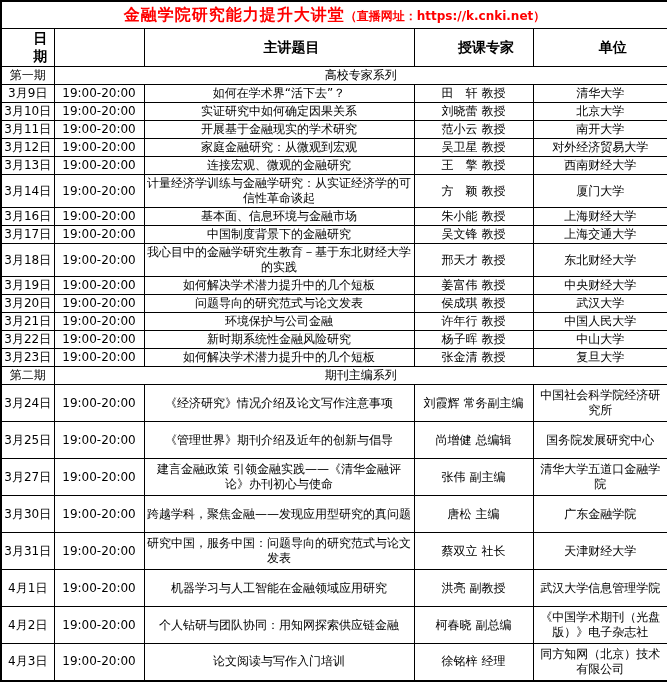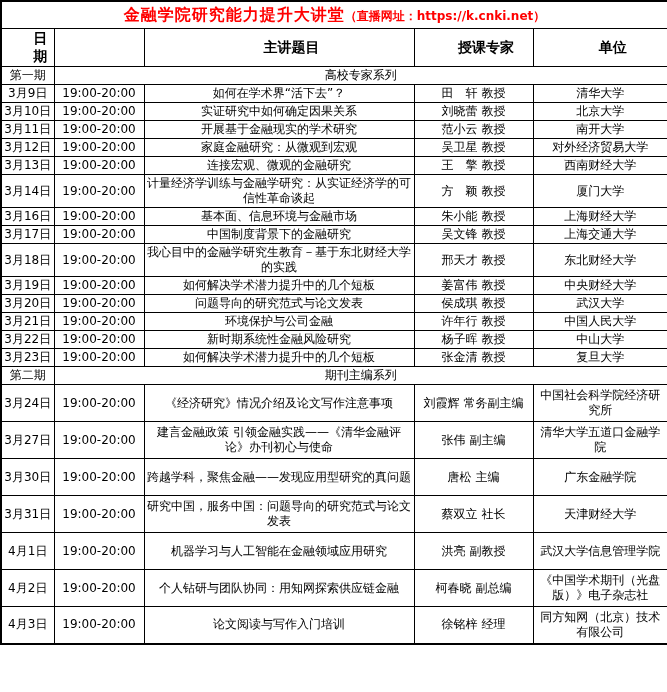--- a/index.html
+++ b/index.html
@@ -157,20 +157,27 @@
           <td colspan="4">期刊主编系列</td>
         </tr>
         <tr class="data-row s2">
           <td>3月24日</td>
           <td>19:00-20:00</td>
           <td>《经济研究》情况介绍及论文写作注意事项</td>
           <td>刘霞辉 常务副主编</td>
           <td>中国社会科学院经济研究所</td>
         </tr>
         <tr class="data-row s2">
+          <td>3月25日</td>
+          <td>19:00-20:00</td>
+          <td>《管理世界》期刊介绍及近年的创新与倡导</td>
+          <td>尚增健 总编辑</td>
+          <td>国务院发展研究中心</td>
+        </tr>
+        <tr class="data-row s2">
           <td>3月27日</td>
           <td>19:00-20:00</td>
           <td>建言金融政策 引领金融实践——《清华金融评论》办刊初心与使命</td>
           <td>张伟 副主编</td>
           <td>清华大学五道口金融学院</td>
         </tr>
         <tr class="data-row s2">
           <td>3月30日</td>
           <td>19:00-20:00</td>
           <td>跨越学科，聚焦金融——发现应用型研究的真问题</td>

